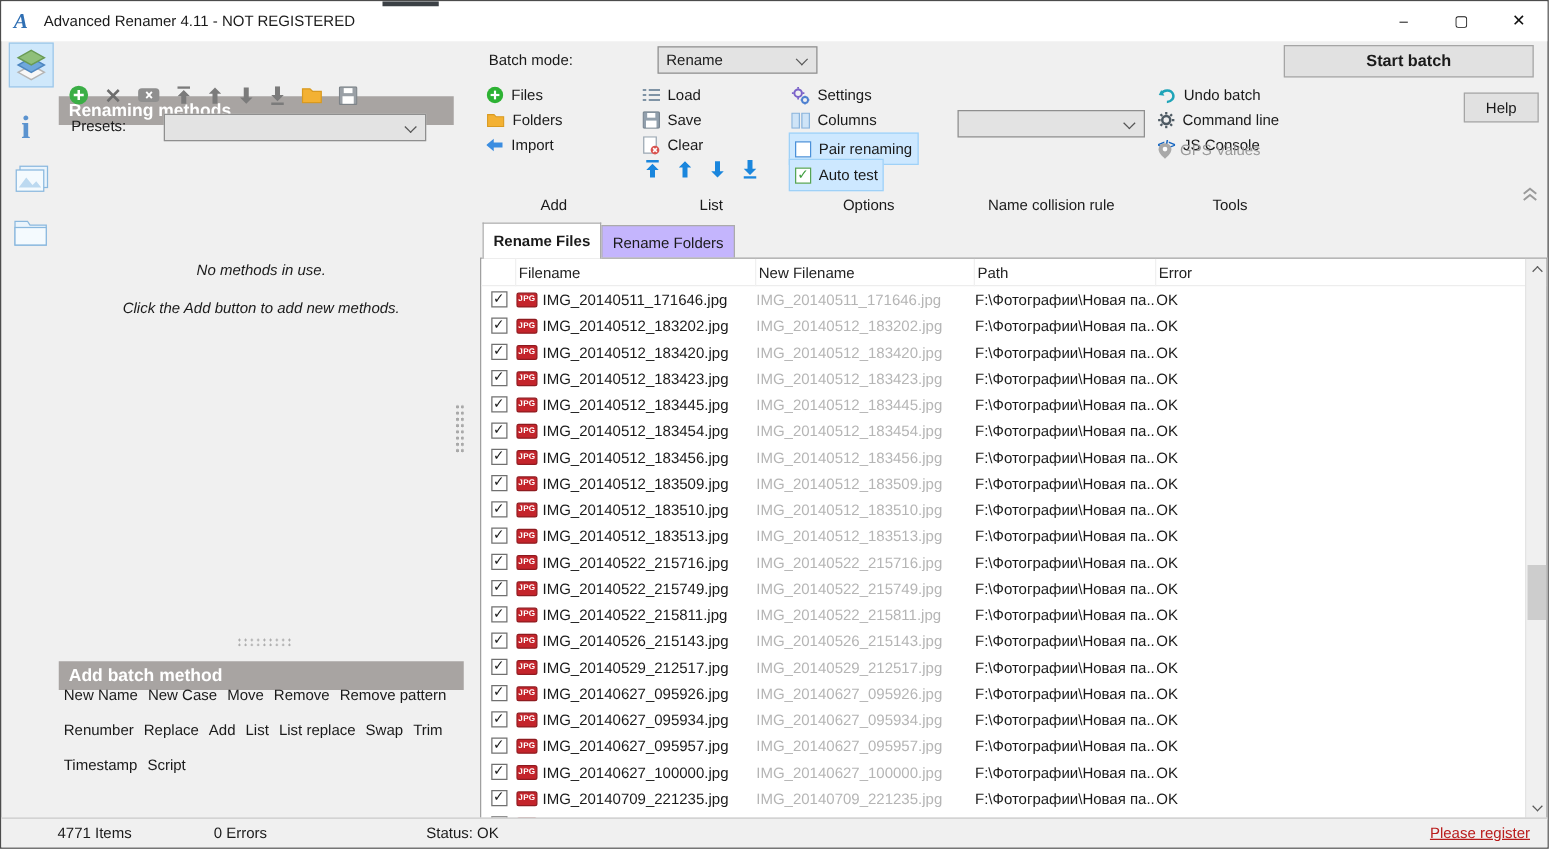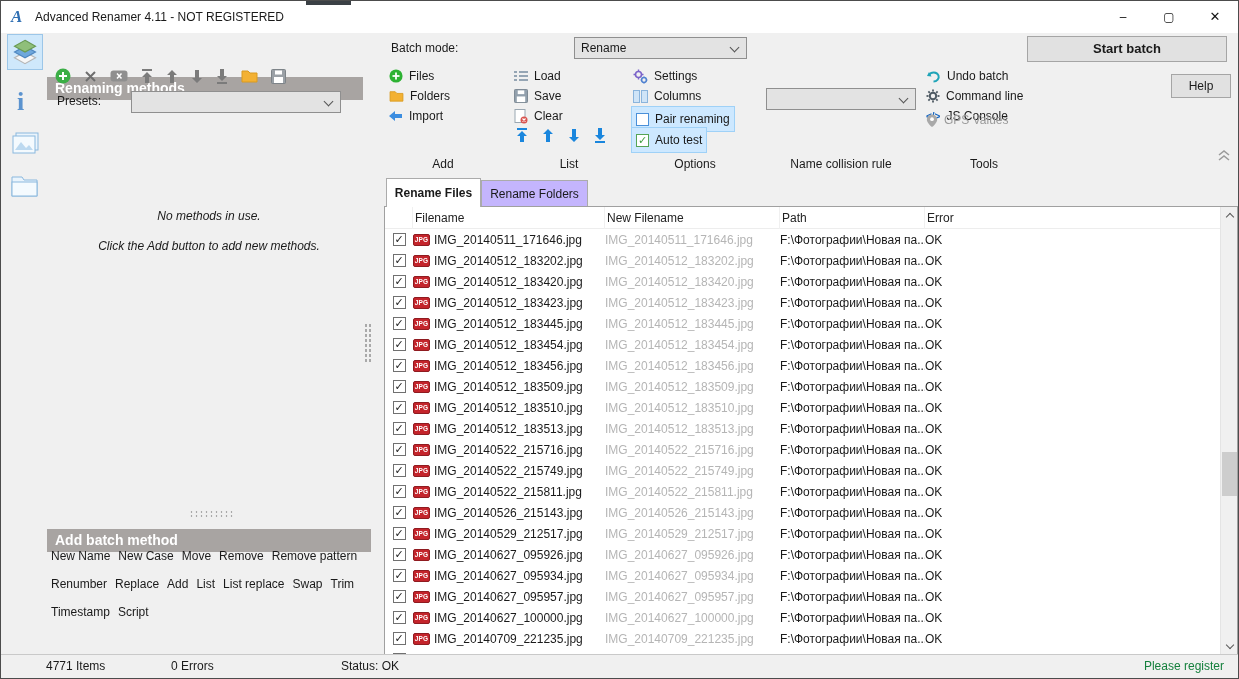--- a/index.html
+++ b/index.html
@@ -55,21 +55,21 @@
 
   
   .sbar { position:absolute; right:0; top:0; bottom:0; width:17px; background:#f0f0f0; border-left:1px solid #e4e4e4; }
   .sbtn { position:absolute; left:0; width:17px; height:17px; display:flex; align-items:center; justify-content:center; }
   .schev { width:6px; height:6px; border-right:1.4px solid #5a5a5a; border-bottom:1.4px solid #5a5a5a; }
   .sthumb { position:absolute; left:1px; width:15px; background:#cdcdcd; }
 
   
   .statusbar { position:absolute; left:0; bottom:0; width:100%; height:24px; background:#f0f0f0; border-top:1px solid #c9c9c9; }
   .statusbar span { position:absolute; line-height:23px; }
-  .reglink { color:#15803d; }
+  .reglink { color:#b91c1c; text-decoration:underline; }
 
   .mline { position:absolute; left:50px; width:326px; display:flex; gap:8px; white-space:nowrap; }
   .mlink { cursor:default; }
   .empty-note { position:absolute; left:46px; width:324px; text-align:center; font-style:italic; }
   svg { display:block; }
 </style>
 </head>
 <body>
 
 <div class="app">
@@ -173,21 +173,21 @@
   <div class="mline" style="top:604px;">
       <span class="mlink">Timestamp</span>
       <span class="mlink">Script</span>
     </div>
 
   <div class="abs grip-v" style="left:363px; top:322px; width:7px; height:40px;"></div>
 
   <div class="abs" style="left:380px; top:32px; width:859px; height:623px;">
 
     <span class="abs" style="left:10px; top:8px;">Batch mode:</span>
-    <div class="combo abs" style="left:145px; top:4px; width:173px; height:22px;margin-left:48px;">
+    <div class="combo abs" style="left:145px; top:4px; width:128px; height:22px;">
       <span class="val">Rename</span>
       <span class="chev"></span>
     </div>
     <div class="btn abs" style="left:646px; top:3px; width:200px; height:26px; line-height:24px; font-weight:bold; font-size:13px;">Start batch</div>
 
     <div class="trow-item" style="left:8px; top:34px;">
       <svg width="14" height="14" viewBox="0 0 16 16">
           <circle cx="8" cy="8" r="7.5" fill="#2db233"></circle>
           <rect x="4" y="7" width="8" height="2" fill="#fff"></rect>
           <rect x="7" y="4" width="2" height="8" fill="#fff"></rect>

